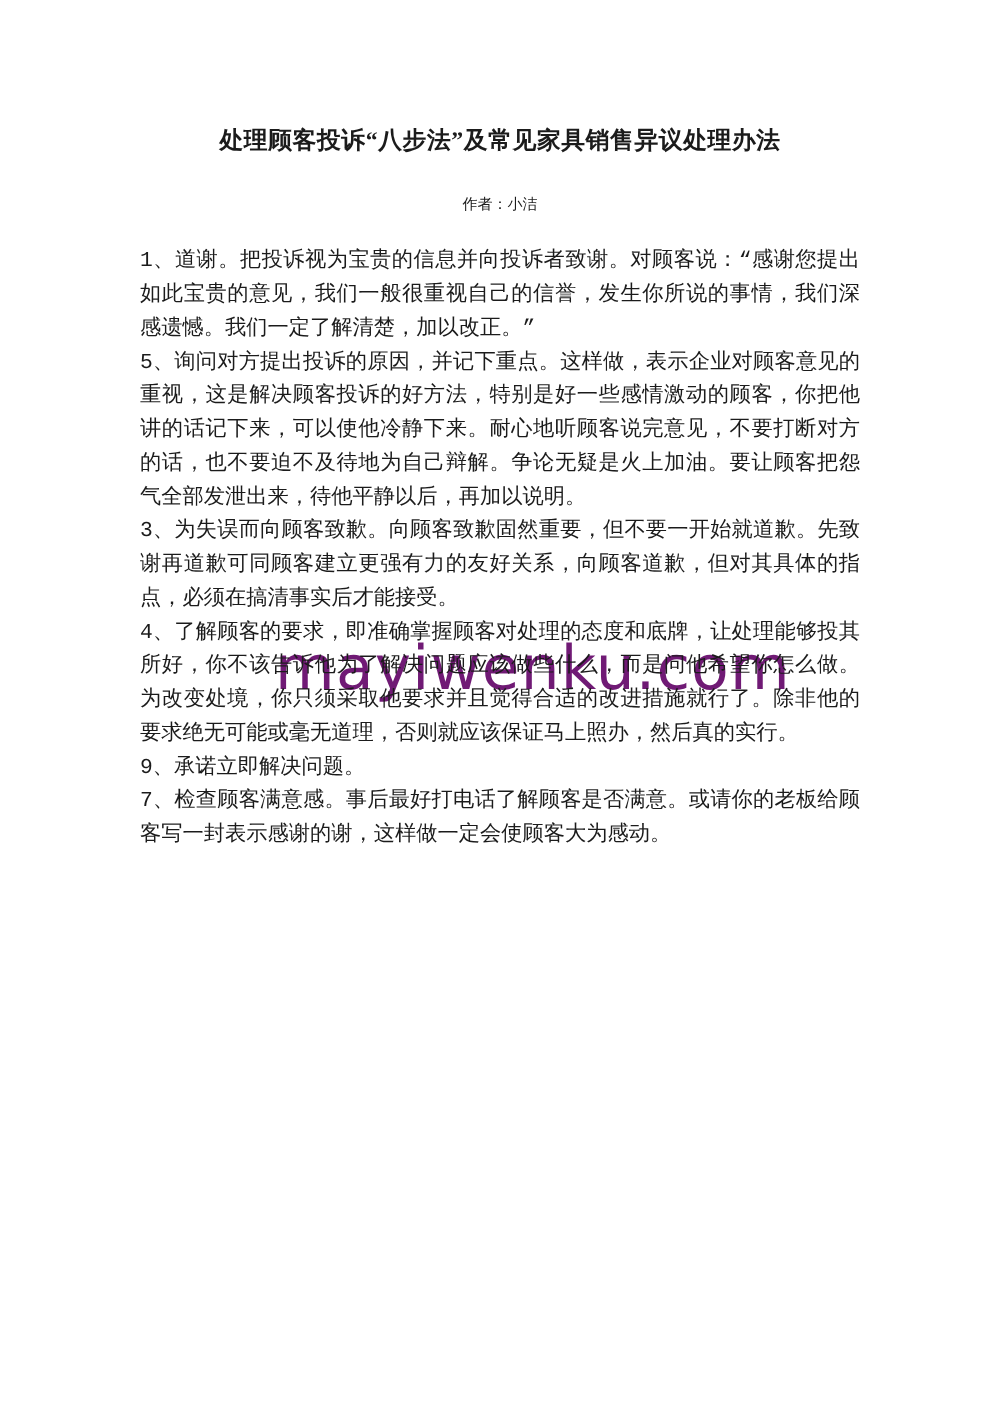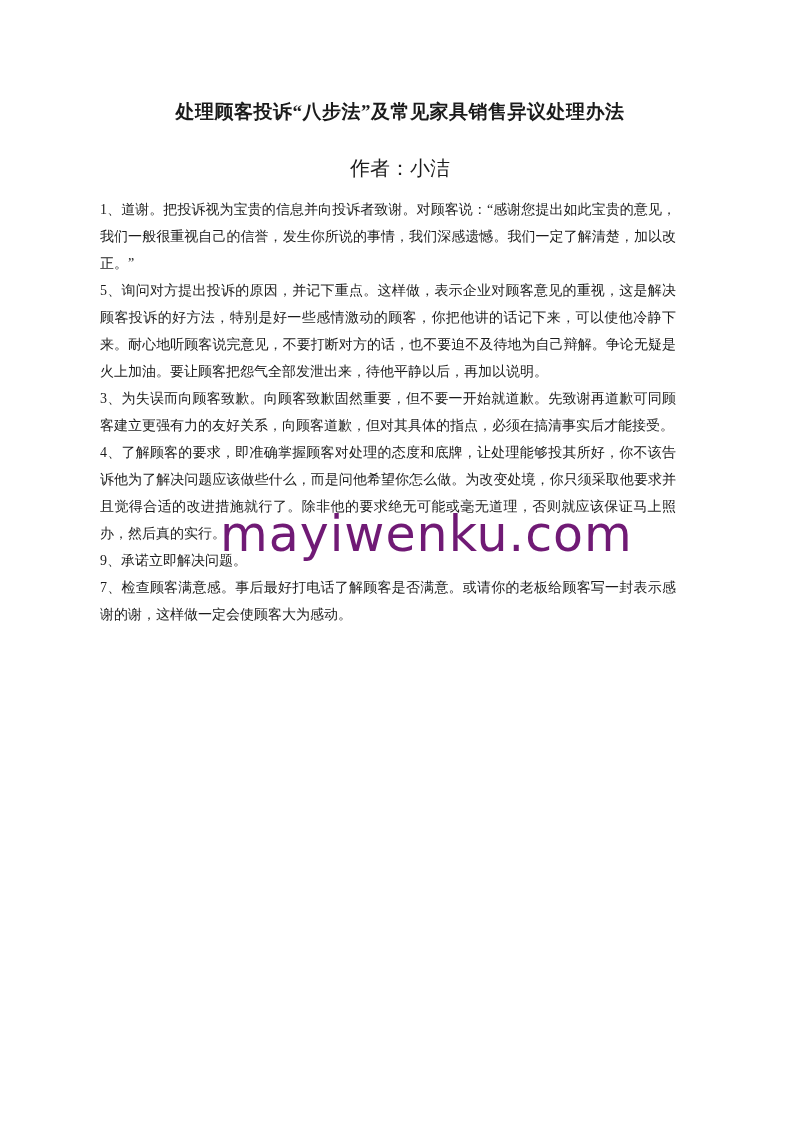--- a/index.html
+++ b/index.html
@@ -41,32 +41,33 @@
     font-weight: bold;
     letter-spacing: 0.5px;
   }
   .author {
     position: absolute;
     top: 155px;
     left: 0;
     right: 0;
     z-index: 1;
     text-align: center;
-    font-size: 20px;
+    font-size: 12px;
   }
   .doc-body {
     position: absolute;
     top: 196px;
-    left: 100px;
+    left: 112px;
     width: 576px;
     z-index: 1;
-    font-size: 14px;
+    font-size: 17px;
     line-height: 27px;
     text-align: justify;
     text-justify: inter-ideograph;
+    font-family: Liberation Mono, monospace;
   }
   .doc-body p {
     margin: 0;
     padding: 0;
   }
 </style>
 </head>
 <body>
 
 <div class="page">

